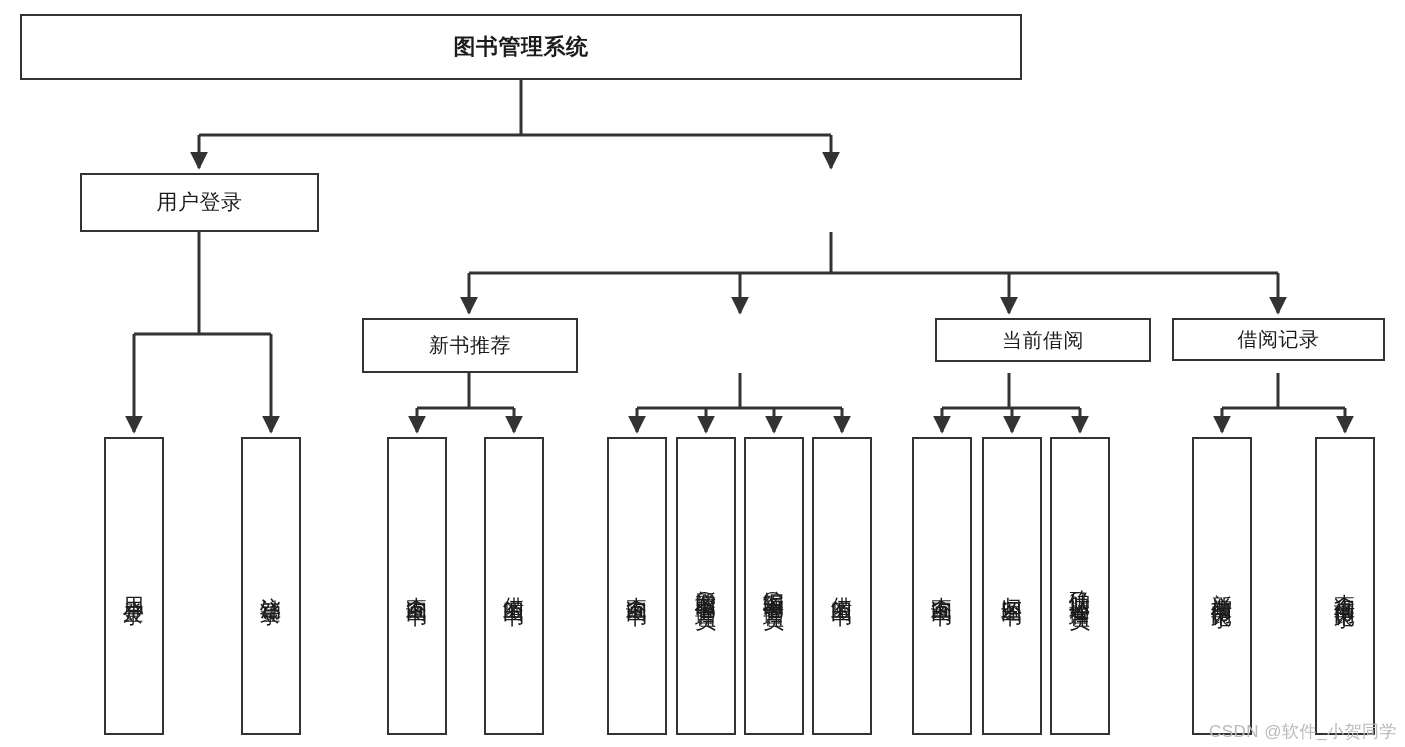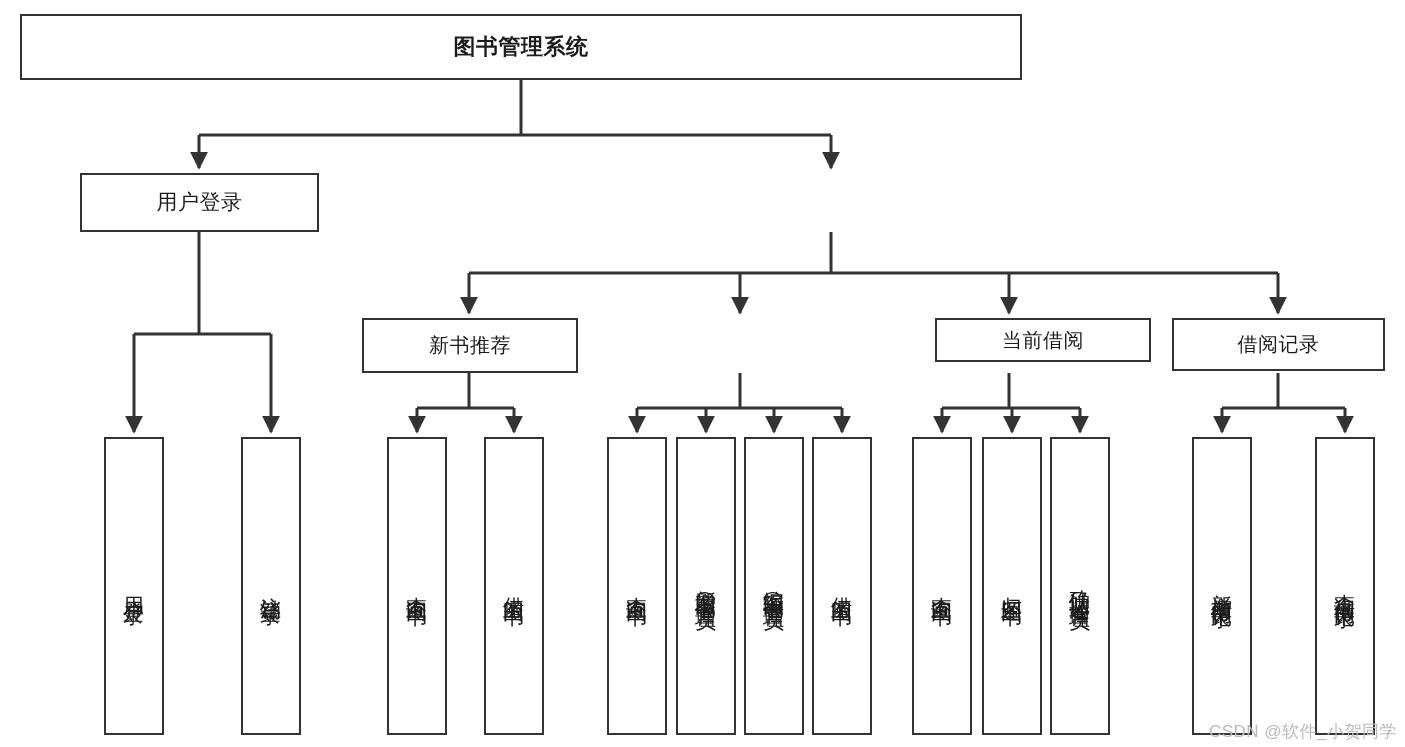--- a/index.html
+++ b/index.html
@@ -130,21 +130,21 @@
   <div class="node level1" style="left:80px; top:173px; width:239px; height:59px;">
     <span class="node-label">用户登录</span>
   </div>
 
   <div class="node level2" style="left:362px; top:318px; width:216px; height:55px;">
     <span class="node-label">新书推荐</span>
   </div>
   <div class="node level2" style="left:902px; top:318px; width:216px; height:44px;margin-left:33px;">
     <span class="node-label">当前借阅</span>
   </div>
-  <div class="node level2" style="left:1172px; top:318px; width:213px; height:53px;">
+  <div class="node level2" style="left:1172px; top:318px; width:213px; height:43px;">
     <span class="node-label">借阅记录</span>
   </div>
 
   <div class="node vertical" style="left:104px; top:437px; width:60px; height:298px;">
     <span class="node-label">用户登录</span>
   </div>
   <div class="node vertical" style="left:241px; top:437px; width:60px; height:298px;">
     <span class="node-label">注销登录</span>
   </div>
   <div class="node vertical" style="left:387px; top:437px; width:60px; height:298px;">

